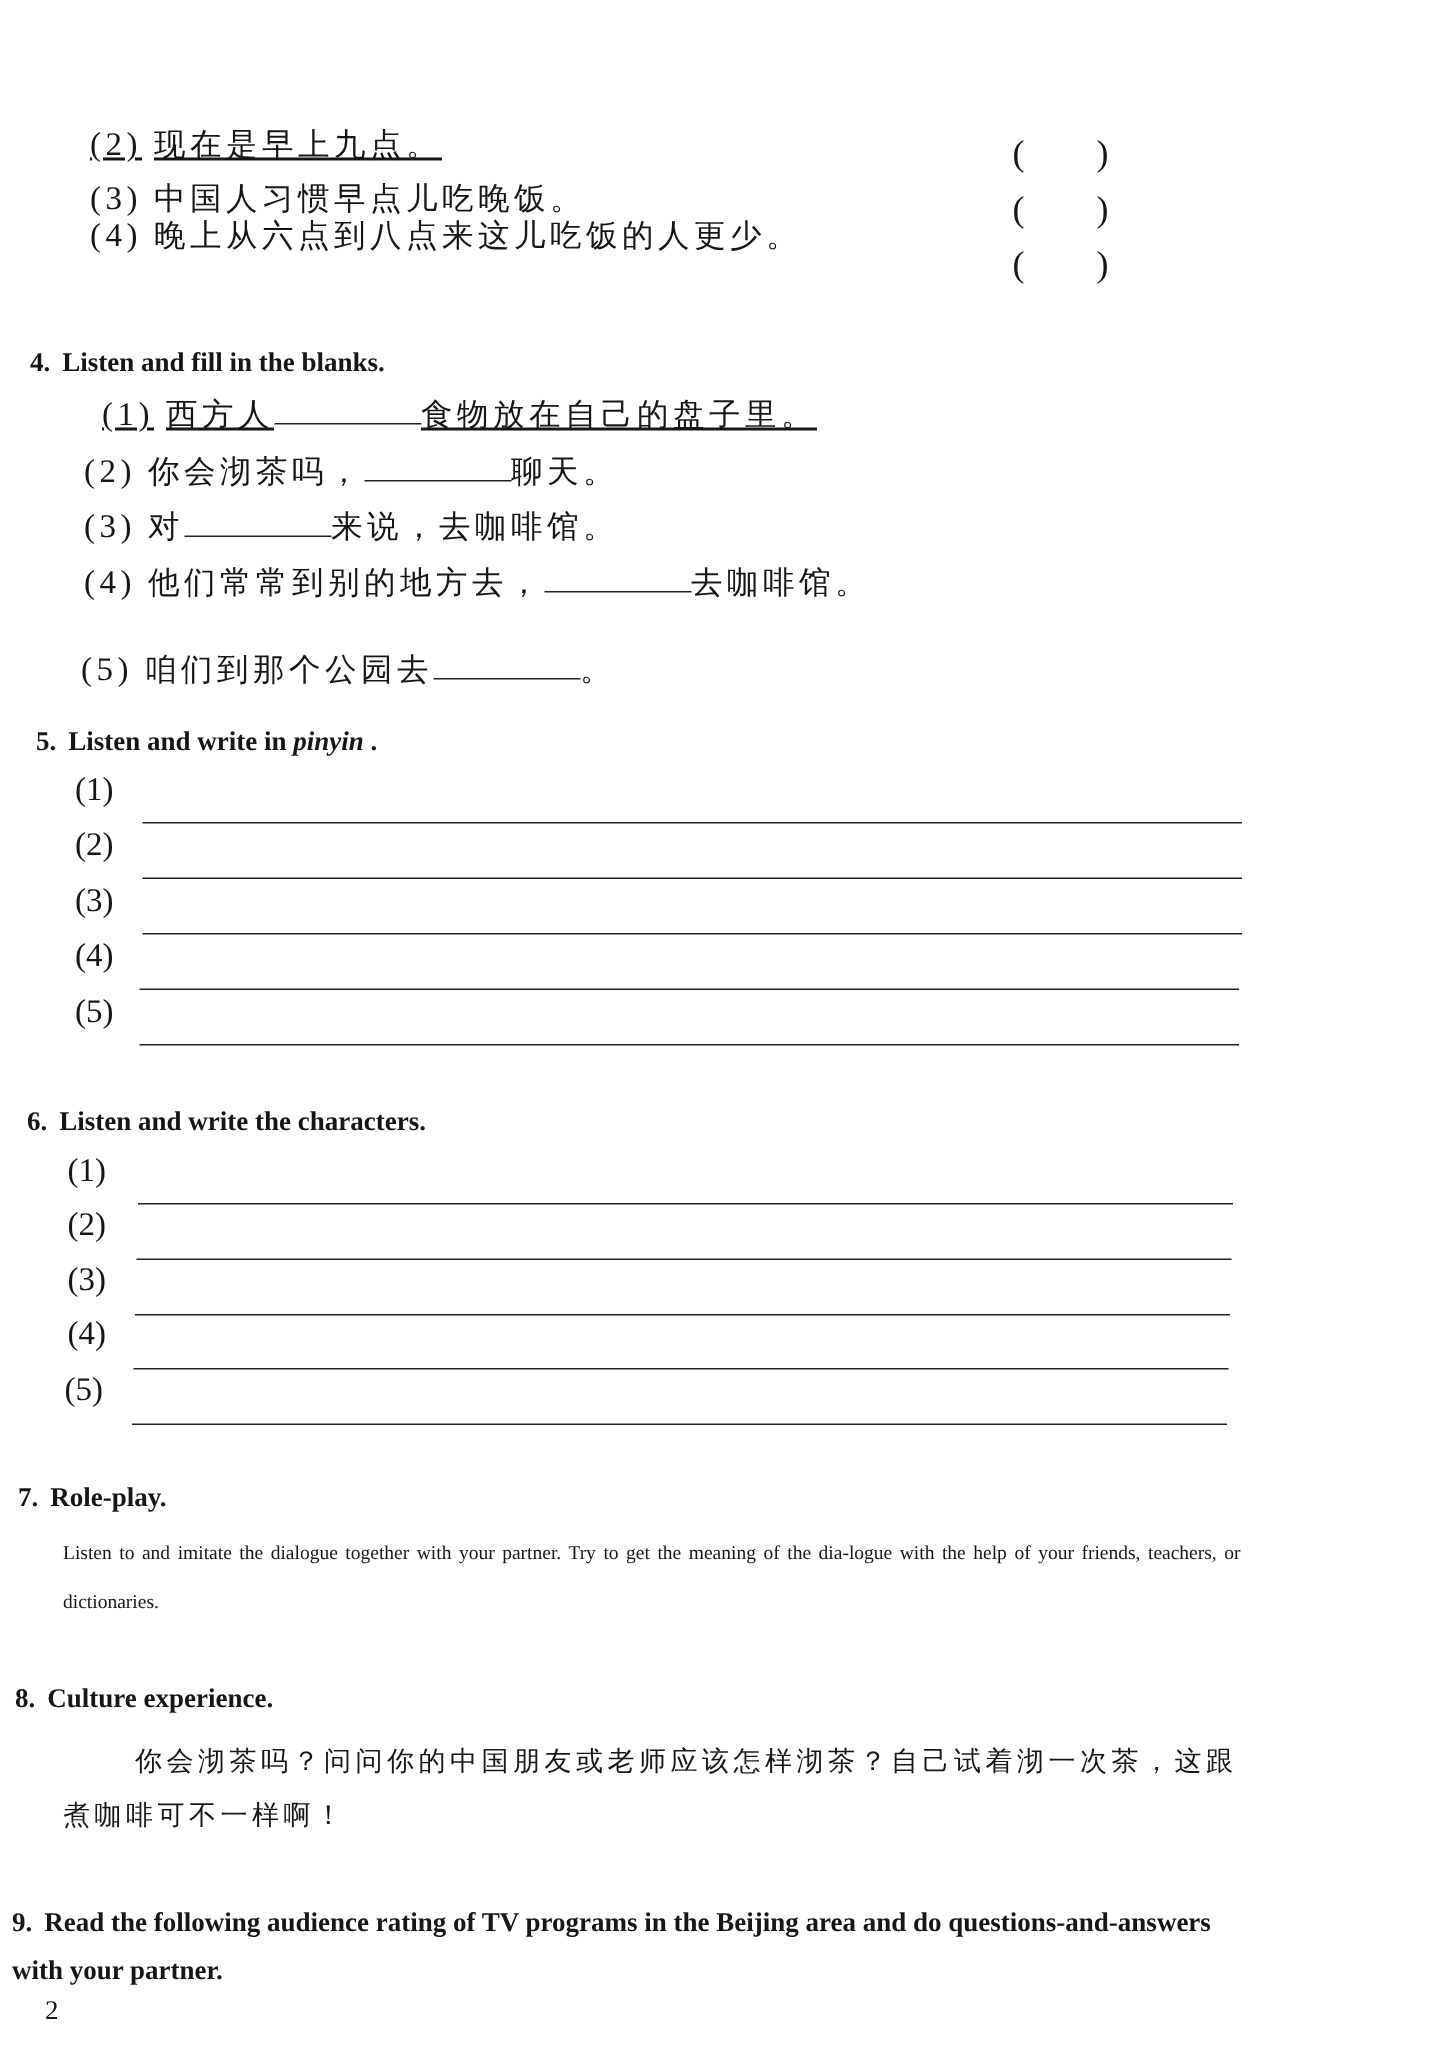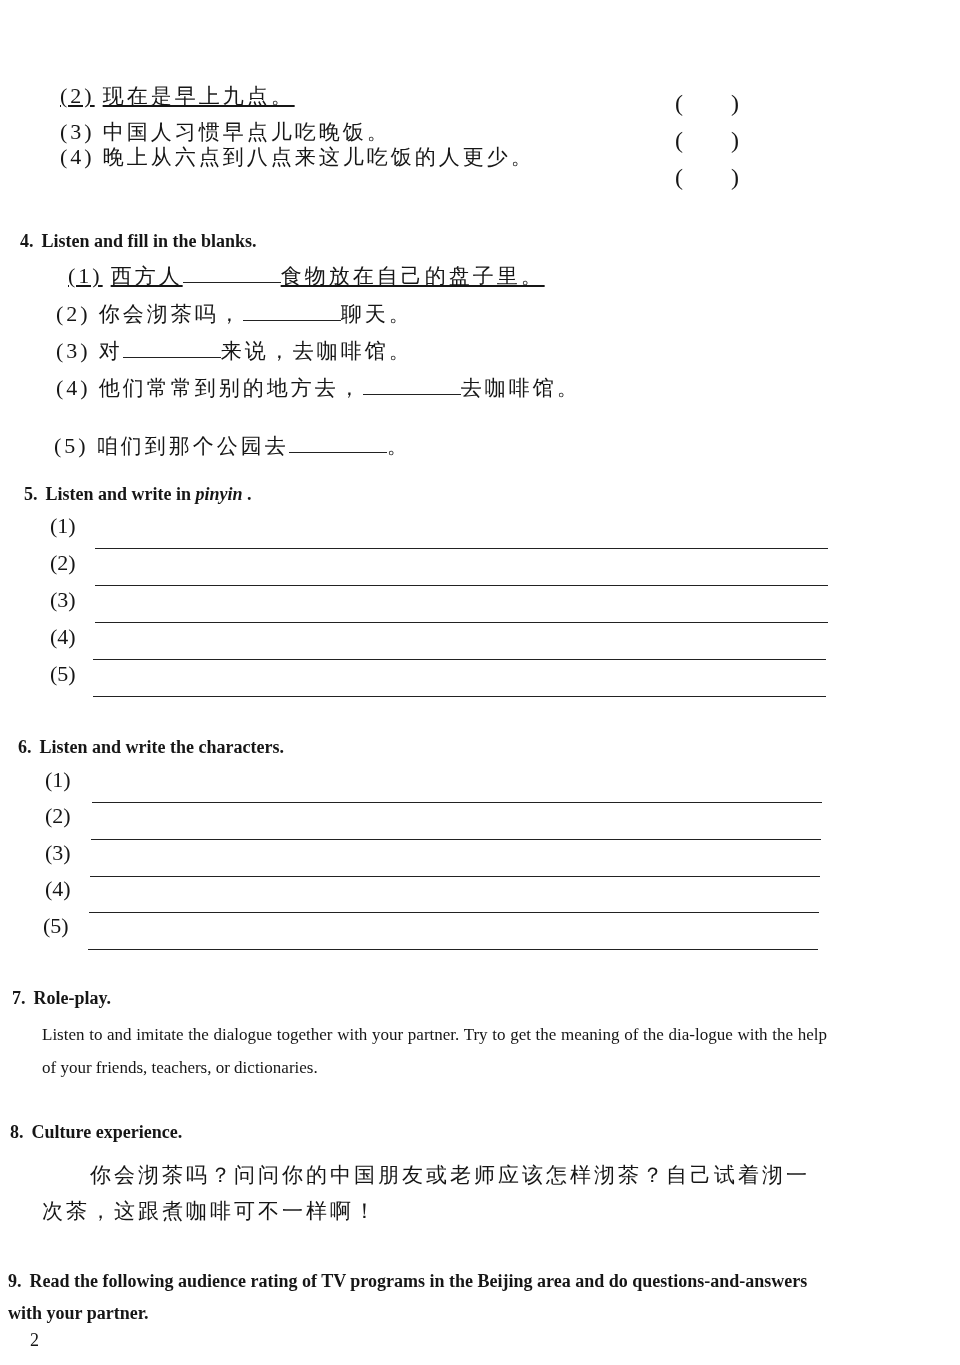--- a/index.html
+++ b/index.html
@@ -6,26 +6,26 @@
     body {
       width: 960px; height: 1365px; position: relative; overflow: hidden;
       color: #161616;
       font-family: "DejaVu Serif", serif;
     }
     .abs { position: absolute; }
     .cn { font-family: "DejaVu Sans", sans-serif; font-size: 21px; letter-spacing: 3px; white-space: nowrap; }
     .num { font-family: "Liberation Serif", serif; font-size: 22px; margin-right: 8px; }
     .heading { font-family: "Liberation Serif", serif; font-weight: bold; font-size: 18px; white-space: nowrap; }
     .heading .hn { margin-right: 8px; }
-    .para { font-family: "Liberation Serif", serif; font-size: 17px; line-height: 33px; }
+    .para { font-family: "Liberation Serif", serif; font-size: 13px; line-height: 33px; }
     .blank { display: inline-block; border-bottom: 1.5px solid #222; height: 18px; vertical-align: baseline; }
     .paren { font-family: "Liberation Serif", serif; font-size: 24px; }
     .line { position: absolute; height: 0; border-top: 1.6px solid #222; }
     .row-label { font-family: "Liberation Serif", serif; font-size: 22px; }
-    .cnpara { font-family: "DejaVu Sans", sans-serif; font-size: 21px; letter-spacing: 3px; line-height: 36px; }
+    .cnpara { font-family: "DejaVu Sans", sans-serif; font-size: 18px; letter-spacing: 3px; line-height: 36px; }
   </style>
 </head>
 <body>
 
 <div>
   <div class="abs cn" style="left:60px; top:82px;text-decoration:underline;">
     <span class="num">(2)</span><span>现在是早上九点。</span>
   </div>
   <div class="abs cn" style="left:60px; top:118px;text-align:center;">
     <span class="num">(3)</span><span>中国人习惯早点儿吃晚饭。</span>

